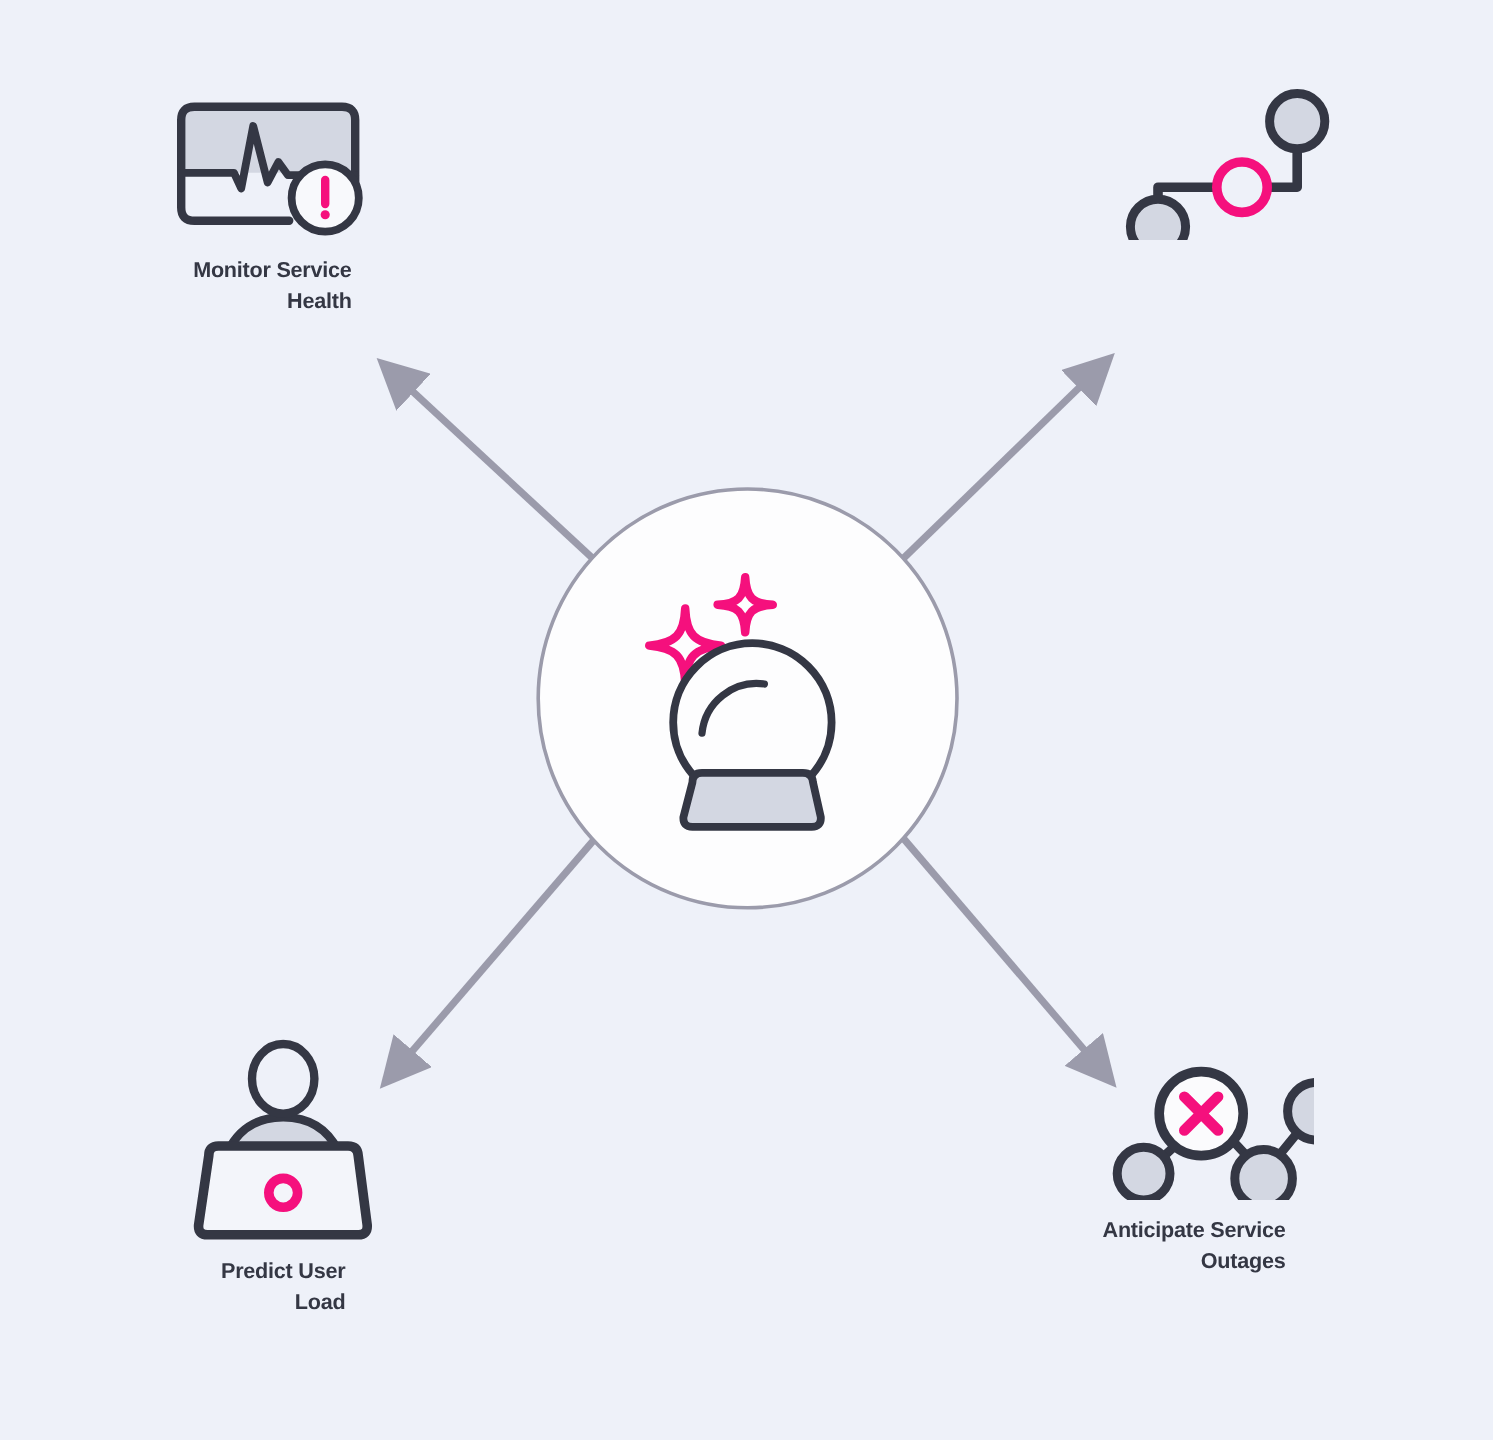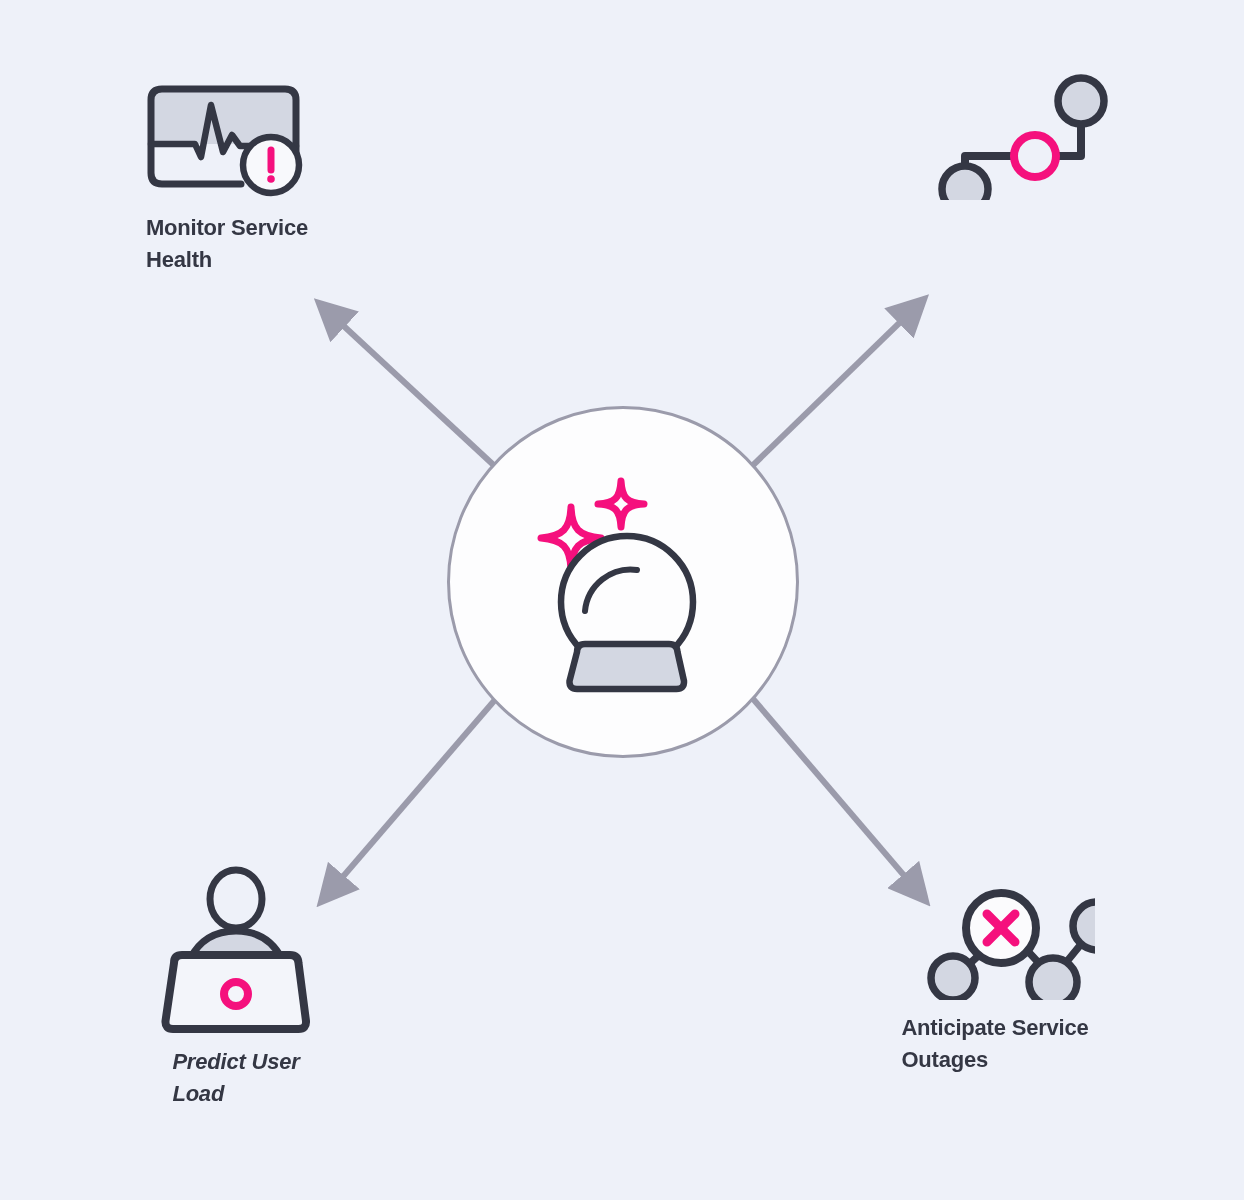--- a/index.html
+++ b/index.html
@@ -47,31 +47,31 @@
     position: absolute;
     display: flex;
     flex-direction: column;
     align-items: center;
   }
   .node-icon {
     display: block;
   }
   .node-label {
     margin-top: 12px;
-    font-size: 22px;
+    font-size: 18px;
     font-weight: bold;
     line-height: 1.45;
     color: #343744;
-    text-align: left;
+    text-align: right;
     letter-spacing: -0.2px;
     white-space: pre-line;
   }
   #node-monitor  { left: 96px;  top: 78px;  width: 262px; }
   #node-root     { left: 890px; top: 70px;  width: 256px; }
-  #node-predict  { left: 106px; top: 866px; width: 260px; font-style: italic; }
+  #node-predict  { left: 106px; top: 866px; width: 260px; }
   #node-outage   { left: 864px; top: 878px; width: 262px; }
 </style>
 </head>
 <body>
 
 <div id="canvas">
 
   <svg id="arrows-layer" viewBox="0 0 1244 1200">
     <defs>
       <marker id="ah" markerWidth="7" markerHeight="7" refX="5.6" refY="3.5" orient="auto" markerUnits="strokeWidth">

